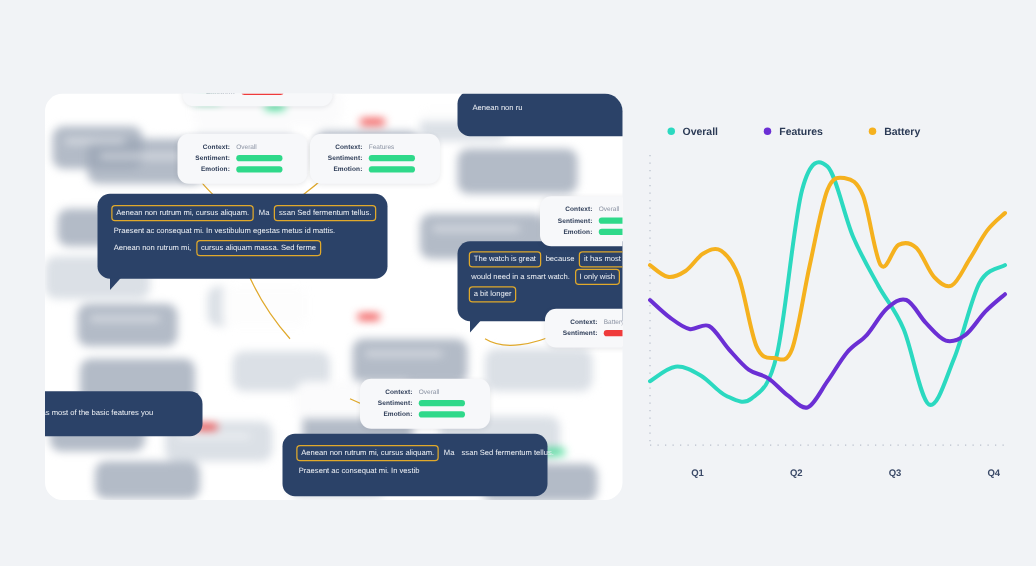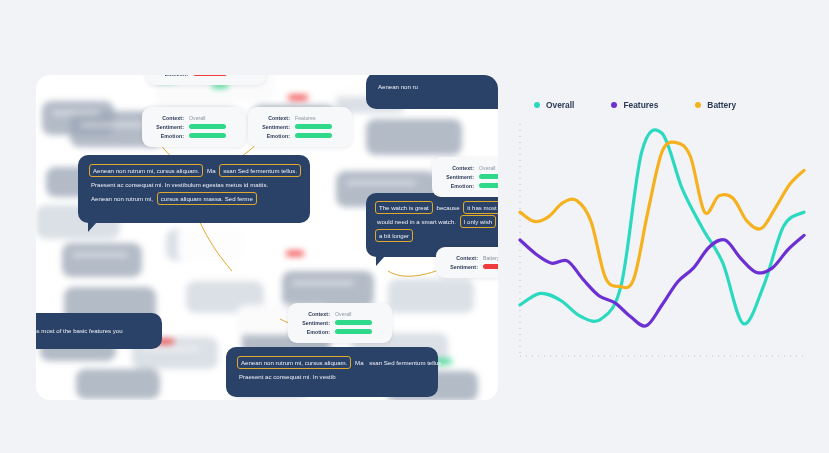--- a/index.html
+++ b/index.html
@@ -289,16 +289,22 @@
       </div>
 
     <svg class="plot" id="plot-svg" viewBox="0 0 300 250" preserveAspectRatio="none">
         <line x1="8" y1="6" x2="8" y2="238" stroke="#b9c0cc" stroke-width="1" stroke-dasharray="1 5"></line>
         <line x1="8" y1="238" x2="292" y2="238" stroke="#b9c0cc" stroke-width="1" stroke-dasharray="1 5"></line>
         <path d="M 8.00 186.96 C 11.38 185.03, 21.52 176.13, 28.29 175.36 C 35.05 174.59, 41.81 178.45, 48.57 182.32 C 55.33 186.19, 62.10 195.47, 68.86 198.56 C 75.62 201.65, 82.38 206.29, 89.14 200.88 C 95.90 195.47, 102.67 193.92, 109.43 166.08 C 116.19 138.24, 122.95 58.97, 129.71 33.84 C 136.48 8.71, 143.24 9.09, 150.00 15.28 C 156.76 21.47, 163.52 55.11, 170.29 70.96 C 177.05 86.81, 183.81 98.03, 190.57 110.40 C 197.33 122.77, 204.10 129.35, 210.86 145.20 C 217.62 161.05, 224.38 201.65, 231.14 205.52 C 237.90 209.39, 244.67 184.64, 251.43 168.40 C 258.19 152.16, 264.95 120.45, 271.71 108.08 C 278.48 95.71, 288.62 96.48, 292.00 94.16" fill="none" stroke="#2bd9c0" stroke-width="3.2" stroke-linecap="round" stroke-linejoin="round" vector-effect="non-scaling-stroke"></path>
         <path d="M 8.00 122.00 C 10.63 124.32, 18.52 132.05, 23.78 135.92 C 29.04 139.79, 34.30 144.04, 39.56 145.20 C 44.81 146.36, 50.07 140.17, 55.33 142.88 C 60.59 145.59, 65.85 155.64, 71.11 161.44 C 76.37 167.24, 81.63 173.81, 86.89 177.68 C 92.15 181.55, 97.41 181.16, 102.67 184.64 C 107.93 188.12, 113.19 194.69, 118.44 198.56 C 123.70 202.43, 128.96 209.77, 134.22 207.84 C 139.48 205.91, 144.74 194.31, 150.00 186.96 C 155.26 179.61, 160.52 169.95, 165.78 163.76 C 171.04 157.57, 176.30 155.64, 181.56 149.84 C 186.81 144.04, 192.07 133.60, 197.33 128.96 C 202.59 124.32, 207.85 120.07, 213.11 122.00 C 218.37 123.93, 223.63 135.15, 228.89 140.56 C 234.15 145.97, 239.41 152.93, 244.67 154.48 C 249.93 156.03, 255.19 153.71, 260.44 149.84 C 265.70 145.97, 270.96 136.69, 276.22 131.28 C 281.48 125.87, 289.37 119.68, 292.00 117.36" fill="none" stroke="#6b2fd4" stroke-width="3.2" stroke-linecap="round" stroke-linejoin="round" vector-effect="non-scaling-stroke"></path>
         <path d="M 8.00 94.16 C 10.37 95.71, 17.47 102.67, 22.20 103.44 C 26.93 104.21, 31.67 101.89, 36.40 98.80 C 41.13 95.71, 45.87 87.59, 50.60 84.88 C 55.33 82.17, 60.07 79.47, 64.80 82.56 C 69.53 85.65, 74.27 90.68, 79.00 103.44 C 83.73 116.20, 88.47 148.29, 93.20 159.12 C 97.93 169.95, 102.67 168.01, 107.40 168.40 C 112.13 168.79, 116.87 173.81, 121.60 161.44 C 126.33 149.07, 131.07 115.43, 135.80 94.16 C 140.53 72.89, 145.27 45.44, 150.00 33.84 C 154.73 22.24, 159.47 23.79, 164.20 24.56 C 168.93 25.33, 173.67 26.88, 178.40 38.48 C 183.13 50.08, 187.87 87.59, 192.60 94.16 C 197.33 100.73, 202.07 80.24, 206.80 77.92 C 211.53 75.60, 216.27 75.99, 221.00 80.24 C 225.73 84.49, 230.47 98.41, 235.20 103.44 C 239.93 108.47, 244.67 112.72, 249.40 110.40 C 254.13 108.08, 258.87 96.87, 263.60 89.52 C 268.33 82.17, 273.07 72.51, 277.80 66.32 C 282.53 60.13, 289.63 54.72, 292.00 52.40" fill="none" stroke="#f5b11e" stroke-width="3.2" stroke-linecap="round" stroke-linejoin="round" vector-effect="non-scaling-stroke"></path>
       </svg>
 
+    <div class="xlabels" id="x-axis-labels">
+        <span class="xtick" style="left: 46px;">Q1</span>
+        <span class="xtick" style="left: 125px;">Q2</span>
+        <span class="xtick" style="left: 204px;">Q3</span>
+        <span class="xtick" style="left: 283px;">Q4</span>
+      </div>
 
   </div>
 
 </div>
 
 </body></html>

